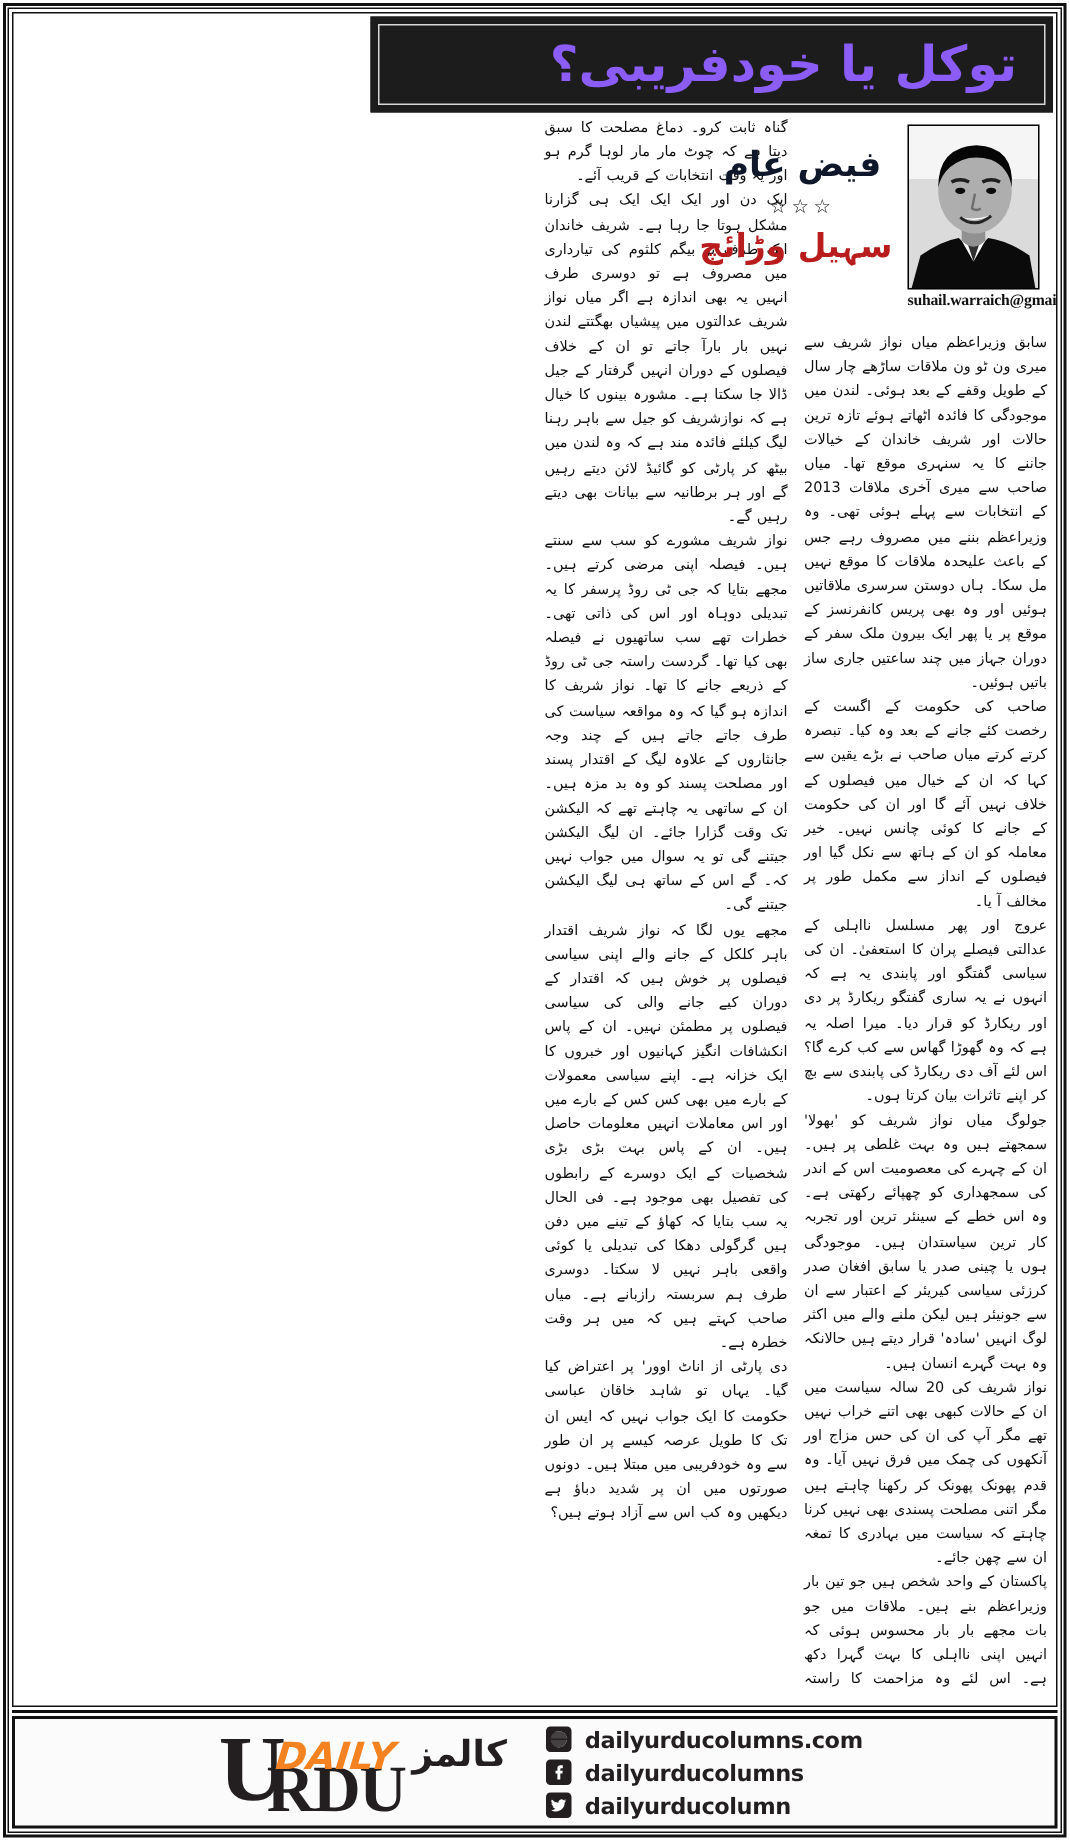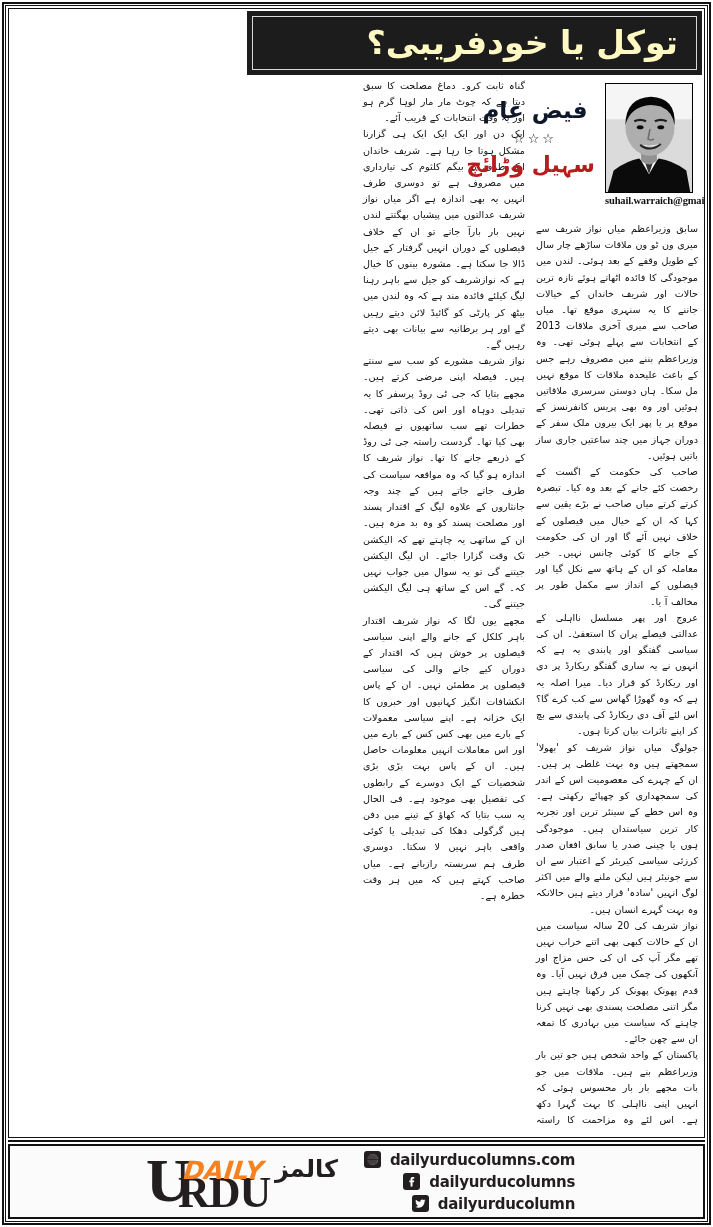--- a/index.html
+++ b/index.html
@@ -72,21 +72,21 @@
     padding-right: 22px;
     overflow: hidden;
   }
   .title-banner .inner-rule {
     position: absolute;
     left: 3px; top: 3px; right: 3px; bottom: 3px;
     border: 1px solid #d8d8d8;
     pointer-events: none;
   }
   .headline {
-    color: #fef9c3;
+    color: #8b5cf6;
     font-family: "DejaVu Sans", "Liberation Sans", sans-serif;
     font-size: 33px;
     font-weight: bold;
     line-height: 1.15;
     direction: rtl;
     unicode-bidi: isolate;
     white-space: nowrap;
     letter-spacing: 0.5px;
     position: relative;
     z-index: 2;
@@ -269,21 +269,20 @@
     color: #231f20;
     direction: rtl;
     line-height: 1;
   }
 
   .links {
     display: flex;
     flex-direction: column;
     gap: 4px;
     justify-content: center;
-    align-items: flex-end;
   }
   .link-row {
     display: flex;
     align-items: center;
     gap: 9px;
   }
   .sicon {
     width: 17px;
     height: 17px;
     background: #231f20;
@@ -317,20 +316,21 @@
       <div class="float-head"></div>
       <p>سابق وزیراعظم میاں نواز شریف سے میری ون ٹو ون ملاقات ساڑھے چار سال کے طویل وقفے کے بعد ہوئی۔ لندن میں موجودگی کا فائدہ اٹھاتے ہوئے تازہ ترین حالات اور شریف خاندان کے خیالات جاننے کا یہ سنہری موقع تھا۔ میاں صاحب سے میری آخری ملاقات 2013 کے انتخابات سے پہلے ہوئی تھی۔ وہ وزیراعظم بننے میں مصروف رہے جس کے باعث علیحدہ ملاقات کا موقع نہیں مل سکا۔ ہاں دوستن سرسری ملاقاتیں ہوئیں اور وہ بھی پریس کانفرنسز کے موقع پر یا پھر ایک بیرون ملک سفر کے دوران جہاز میں چند ساعتیں جاری ساز باتیں ہوئیں۔</p>
       <p>صاحب کی حکومت کے اگست کے رخصت کئے جانے کے بعد وہ کیا۔ تبصرہ کرتے کرتے میاں صاحب نے بڑے یقین سے کہا کہ ان کے خیال میں فیصلوں کے خلاف نہیں آئے گا اور ان کی حکومت کے جانے کا کوئی چانس نہیں۔ خیر معاملہ کو ان کے ہاتھ سے نکل گیا اور فیصلوں کے انداز سے مکمل طور پر مخالف آ یا۔</p>
       <p>عروج اور پھر مسلسل نااہلی کے عدالتی فیصلے پران کا استعفیٰ۔ ان کی سیاسی گفتگو اور پابندی یہ ہے کہ انہوں نے یہ ساری گفتگو ریکارڈ پر دی اور ریکارڈ کو قرار دیا۔ میرا اصلہ یہ ہے کہ وہ گھوڑا گھاس سے کب کرے گا؟ اس لئے آف دی ریکارڈ کی پابندی سے بچ کر اپنے تاثرات بیان کرتا ہوں۔</p>
       <p>جولوگ میاں نواز شریف کو 'بھولا' سمجھتے ہیں وہ بہت غلطی پر ہیں۔ ان کے چہرے کی معصومیت اس کے اندر کی سمجھداری کو چھپائے رکھتی ہے۔ وہ اس خطے کے سینئر ترین اور تجربہ کار ترین سیاستدان ہیں۔ موجودگی ہوں یا چینی صدر یا سابق افغان صدر کرزئی سیاسی کیریئر کے اعتبار سے ان سے جونیئر ہیں لیکن ملنے والے میں اکثر لوگ انہیں 'سادہ' قرار دیتے ہیں حالانکہ وہ بہت گہرے انسان ہیں۔</p>
       <p>نواز شریف کی 20 سالہ سیاست میں ان کے حالات کبھی بھی اتنے خراب نہیں تھے مگر آپ کی ان کی حس مزاج اور آنکھوں کی چمک میں فرق نہیں آیا۔ وہ قدم پھونک پھونک کر رکھنا چاہتے ہیں مگر اتنی مصلحت پسندی بھی نہیں کرنا چاہتے کہ سیاست میں بہادری کا تمغہ ان سے چھن جائے۔</p>
       <p>پاکستان کے واحد شخص ہیں جو تین بار وزیراعظم بنے ہیں۔ ملاقات میں جو بات مجھے بار بار محسوس ہوئی کہ انہیں اپنی نااہلی کا بہت گہرا دکھ ہے۔ اس لئے وہ مزاحمت کا راستہ اختیار کرکے سیاسی شکنجہ کو زخم بھرنا چاہتے ہیں۔ دل اور دماغ کی گہری کشمکش میں گرفتار لگتے ہیں۔ دل کہتا ہے کہ لڑو اور اپنے آپ کو بے گناہ ثابت کرو۔ دماغ مصلحت کا سبق دیتا ہے کہ چوٹ مار مار لوہا گرم ہو اور یہ وقت انتخابات کے قریب آئے۔</p>
       <p>ایک دن اور ایک ایک ایک ہی گزارنا مشکل ہوتا جا رہا ہے۔ شریف خاندان ایک طرف تو بیگم کلثوم کی تیارداری میں مصروف ہے تو دوسری طرف انہیں یہ بھی اندازہ ہے اگر میاں نواز شریف عدالتوں میں پیشیاں بھگتتے لندن نہیں بار بارآ جاتے تو ان کے خلاف فیصلوں کے دوران انہیں گرفتار کے جیل ڈالا جا سکتا ہے۔ مشورہ بینوں کا خیال ہے کہ نوازشریف کو جیل سے باہر رہنا لیگ کیلئے فائدہ مند ہے کہ وہ لندن میں بیٹھ کر پارٹی کو گائیڈ لائن دیتے رہیں گے اور ہر برطانیہ سے بیانات بھی دیتے رہیں گے۔</p>
       <p>نواز شریف مشورے کو سب سے سنتے ہیں۔ فیصلہ اپنی مرضی کرتے ہیں۔ مجھے بتایا کہ جی ٹی روڈ پرسفر کا یہ تبدیلی دوہاہ اور اس کی ذاتی تھی۔ خطرات تھے سب ساتھیوں نے فیصلہ بھی کیا تھا۔ گردست راستہ جی ٹی روڈ کے ذریعے جانے کا تھا۔ نواز شریف کا اندازہ ہو گیا کہ وہ مواقعہ سیاست کی طرف جاتے جاتے ہیں کے چند وجہ جانثاروں کے علاوہ لیگ کے اقتدار پسند اور مصلحت پسند کو وہ بد مزہ ہیں۔ ان کے ساتھی یہ چاہتے تھے کہ الیکشن تک وقت گزارا جائے۔ ان لیگ الیکشن جیتنے گی تو یہ سوال میں جواب نہیں کہ۔ گے اس کے ساتھ ہی لیگ الیکشن جیتنے گی۔</p>
       <p>مجھے یوں لگا کہ نواز شریف اقتدار باہر کلکل کے جانے والے اپنی سیاسی فیصلوں پر خوش ہیں کہ اقتدار کے دوران کیے جانے والی کی سیاسی فیصلوں پر مطمئن نہیں۔ ان کے پاس انکشافات انگیز کہانیوں اور خبروں کا ایک خزانہ ہے۔ اپنے سیاسی معمولات کے بارے میں بھی کس کس کے بارے میں اور اس معاملات انہیں معلومات حاصل ہیں۔ ان کے پاس بہت بڑی بڑی شخصیات کے ایک دوسرے کے رابطوں کی تفصیل بھی موجود ہے۔ فی الحال یہ سب بتایا کہ کھاؤ کے تینے میں دفن ہیں گرگولی دھکا کی تبدیلی یا کوئی واقعی باہر نہیں لا سکتا۔ دوسری طرف ہم سربستہ رازبانے ہے۔ میاں صاحب کہتے ہیں کہ میں ہر وقت خطرہ ہے۔</p>
+      <p>دی پارٹی از اناٹ اوور' پر اعتراض کیا گیا۔ یہاں تو شاہد خاقان عباسی حکومت کا ایک جواب نہیں کہ ایس ان تک کا طویل عرصہ کیسے پر ان طور سے وہ خودفریبی میں مبتلا ہیں۔ دونوں صورتوں میں ان پر شدید دباؤ ہے دیکھیں وہ کب اس سے آزاد ہوتے ہیں؟</p>
     </div>
 
     <div class="title-banner">
       <div class="inner-rule"></div>
       <div class="headline">توکل یا خودفریبی؟</div>
     </div>
 
     <div class="byline">
 
       <div class="photo-wrap">

